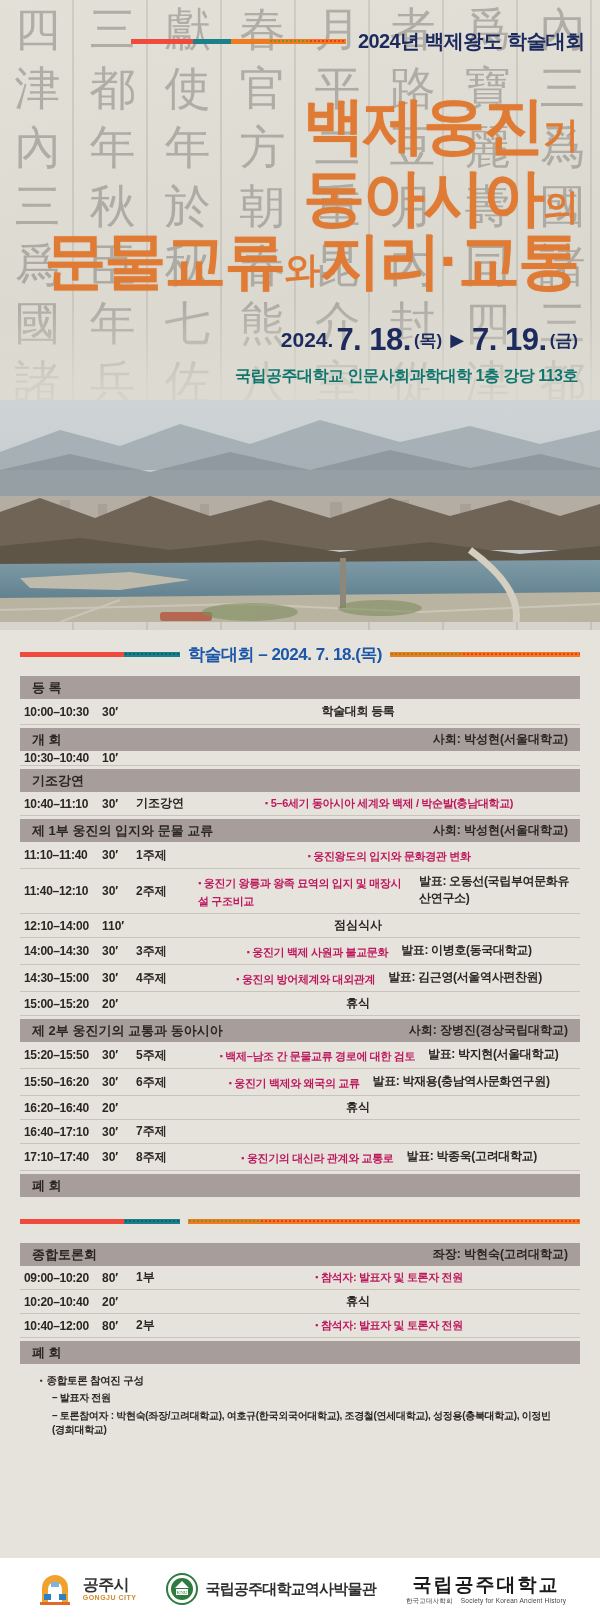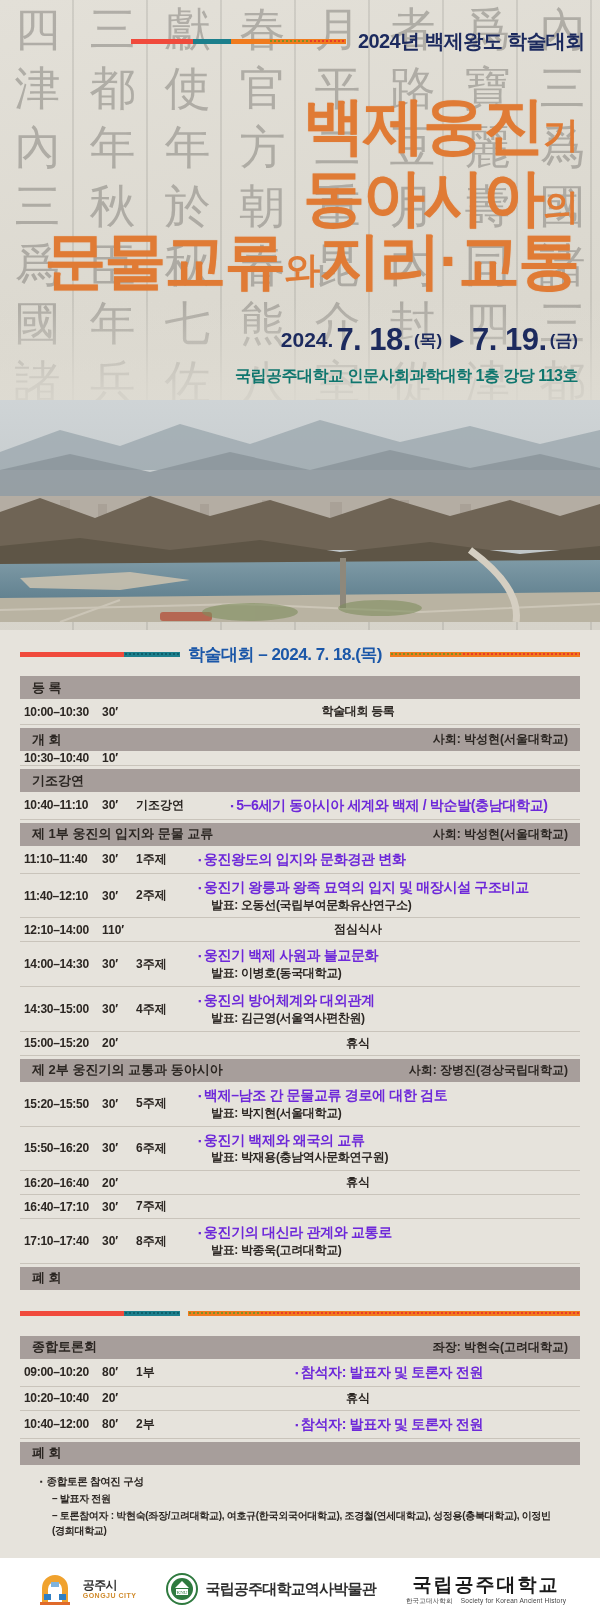--- a/index.html
+++ b/index.html
@@ -146,31 +146,31 @@
   }
   .c-dur {
     flex: 0 0 34px; font-size: 12px; font-weight: bold; color: #2b2622;
     display: flex; align-items: center;
   }
   .c-tag {
     flex: 0 0 62px; font-size: 12px; font-weight: bold; color: #2b2622;
     display: flex; align-items: center;
   }
   .c-body {
-    flex: 1 1 auto; display: flex; flex-direction: column; justify-content: center;
+    flex: 1 1 auto; display: flex; justify-content: center;
     padding: 4px 0;
   }
   .c-body.inline { flex-direction: row; align-items: center; }
   .c-center {
     flex: 1 1 auto; display: flex; align-items: center; justify-content: center;
     font-size: 12px; font-weight: bold; color: #2b2622;
   }
 
   .topic {
-    font-size: 14px; font-weight: bold; color: #6d28d9; letter-spacing: -0.35px;
+    font-size: 11px; font-weight: bold; color: #be185d; letter-spacing: -0.35px;
     line-height: 1.35;
   }
   .topic::before { content: "\25AA"; font-size: 9px; margin-right: 3px; vertical-align: 1px; }
   .topic-sub {
     font-size: 8px; font-weight: bold; color: #4a443e; letter-spacing: -0.2px;
   }
   .speaker {
     font-size: 12px; font-weight: bold; color: #2b2622;
     letter-spacing: -0.35px; padding-left: 13px; line-height: 1.4;
   }
@@ -195,21 +195,21 @@
     font-size: 10px; font-weight: bold; color: #2b2622;
     letter-spacing: -0.3px; padding-left: 12px; margin-top: 3px; line-height: 1.45;
   }
 
   
   .footer {
     position: absolute; left: 0; bottom: 0; width: 600px; height: 62px;
     background: #ffffff; display: flex; align-items: center; justify-content: center; gap: 30px;
   }
   .logo { display: flex; align-items: center; gap: 7px; }
-  .logo-txt-kr { font-size: 12px; font-weight: bold; color: #333; letter-spacing: -0.6px; }
+  .logo-txt-kr { font-size: 16px; font-weight: bold; color: #333; letter-spacing: -0.6px; }
   .logo-sub-en { font-size: 7px; font-weight: bold; color: #d08a2a; letter-spacing: 0.5px; }
   .gongju-txt { display: flex; flex-direction: column; line-height: 1.05; }
   .kau-txt { font-size: 15px; font-weight: bold; color: #2f2f2f; letter-spacing: -0.8px; }
   .kahs { display: flex; flex-direction: column; align-items: center; line-height: 1.1; }
   .kahs-main {
     font-family: "DejaVu Serif", "Liberation Serif", serif;
     font-size: 19px; font-weight: bold; color: #1a1a1a; letter-spacing: 2px;
   }
   .kahs-sub { font-size: 6.5px; color: #444; letter-spacing: 0.2px; margin-top: 2px; }
 </style>

